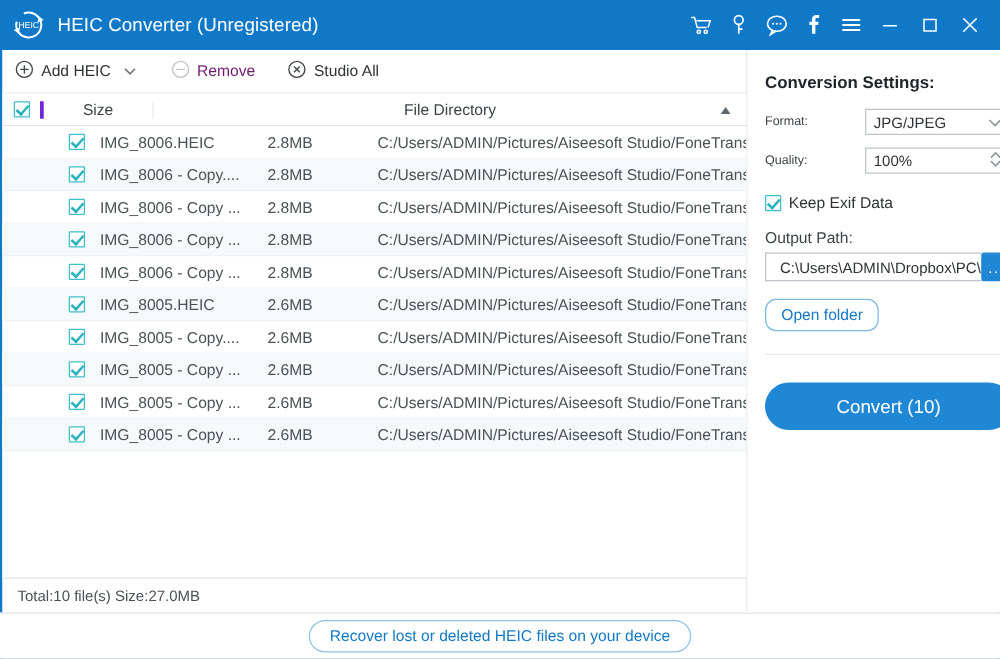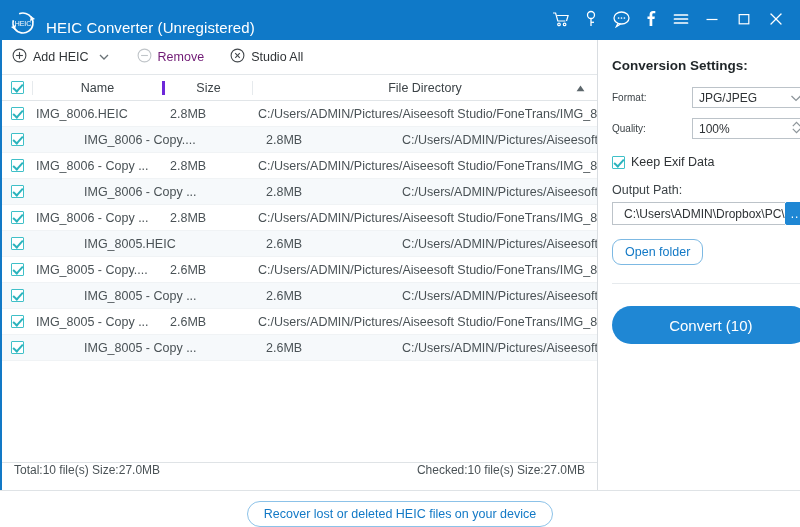--- a/index.html
+++ b/index.html
@@ -20,21 +20,21 @@
     border-bottom: 2px solid #1279c6;
     display: flex;
     flex-direction: column;
   }
 
   
   .titlebar {
     height: 40px;
     background: #0f79c8;
     display: flex;
-    align-items: flex-end;
+    align-items: center;
     flex: 0 0 40px;
     margin: 0 -2px 0 -2px;
     padding: 4px 2px;
   }
   .logo {
     width: 26px; height: 26px;
     margin-left: 8px; margin-right: 10px;
     flex: 0 0 26px;
     display: flex; align-items: center; justify-content: center;
   }
@@ -149,22 +149,23 @@
     overflow: hidden;
     background: #fff;
   }
   .row {
     height: 26px;
     display: flex;
     align-items: center;
     font-size: 12.5px;
     color: #4a5256;
     border-bottom: 1px solid #f0f3f5;
-  }
-  .row.alt { background: #f6f9fb; gap: 48px; }
+    padding-left: 44px;
+  }
+  .row.alt { background: #f6f9fb; }
   .row .col-name, .row .col-size, .row .col-dir { border-left: none; }
   .row .col-name { text-align: left; padding-left: 4px; white-space: nowrap; overflow: hidden; }
   .row .col-size { text-align: left; padding-left: 8px; }
   .row .col-dir {
     text-align: left; padding-left: 6px;
     white-space: nowrap; overflow: hidden; padding-right: 10px;
   }
 
   
   .cb {
@@ -184,21 +185,21 @@
     border: solid #2bb3bd;
     border-width: 0 2px 2px 0;
     transform: rotate(42deg);
   }
 
   
   .statusbar {
     height: 28px;
     flex: 0 0 28px;
     display: flex;
-    align-items: flex-start;
+    align-items: center;
     justify-content: space-between;
     font-size: 12px;
     color: #4a5256;
     padding: 0 12px 0 12px;
     border-top: 1px solid #dfe3e6;
     background: #fff;
   }
 
   
   .right-pane {
@@ -317,21 +318,21 @@
     cursor: pointer;
     width: 100%;
   }
 
   
   .footer {
     height: 37px;
     flex: 0 0 37px;
     background: #ffffff;
     display: flex;
-    align-items: flex-end;
+    align-items: center;
     justify-content: center;
     border-top: 1px solid #dfe3e6;
     margin: 0 -2px -2px -2px;
   }
   .recover-pill {
     border: 1px solid #8cc2e8;
     border-radius: 13px;
     color: #1279c6;
     font-size: 12.5px;
     padding: 5px 16px;
@@ -469,21 +470,20 @@
           <span>Studio All</span>
         </div>
       </div>
 
       <div class="table-wrap">
 
         <div class="thead">
           <div class="col-check">
             <span class="cb checked"></span>
           </div>
-          <div class="col-name">Name</div>
           <div class="col-size">Size</div>
           <div class="col-dir">
             <span>File Directory</span>
             <span class="sort-arrow">
               <svg width="9" height="7" viewBox="0 0 9 7">
                 <polygon points="4.5,0.6 8.4,6.2 0.6,6.2" fill="#5d676c"></polygon>
               </svg>
             </span>
           </div>
         </div>
@@ -567,21 +567,20 @@
               </div>
               <div class="col-name">IMG_8005 - Copy ...</div>
               <div class="col-size">2.6MB</div>
               <div class="col-dir">C:/Users/ADMIN/Pictures/Aiseesoft Studio/FoneTrans/IMG_80...</div>
             </div>
           </div>
       </div>
 
       <div class="statusbar">
         <span>Total:10 file(s) Size:27.0MB</span>
-        <span>Checked:10 file(s) Size:27.0MB</span>
       </div>
     </div>
 
     <div class="right-pane">
 
       <div class="settings-title">Conversion Settings:</div>
 
       <div class="field-row">
         <div class="field-label">Format:</div>
         <div class="select-box">

